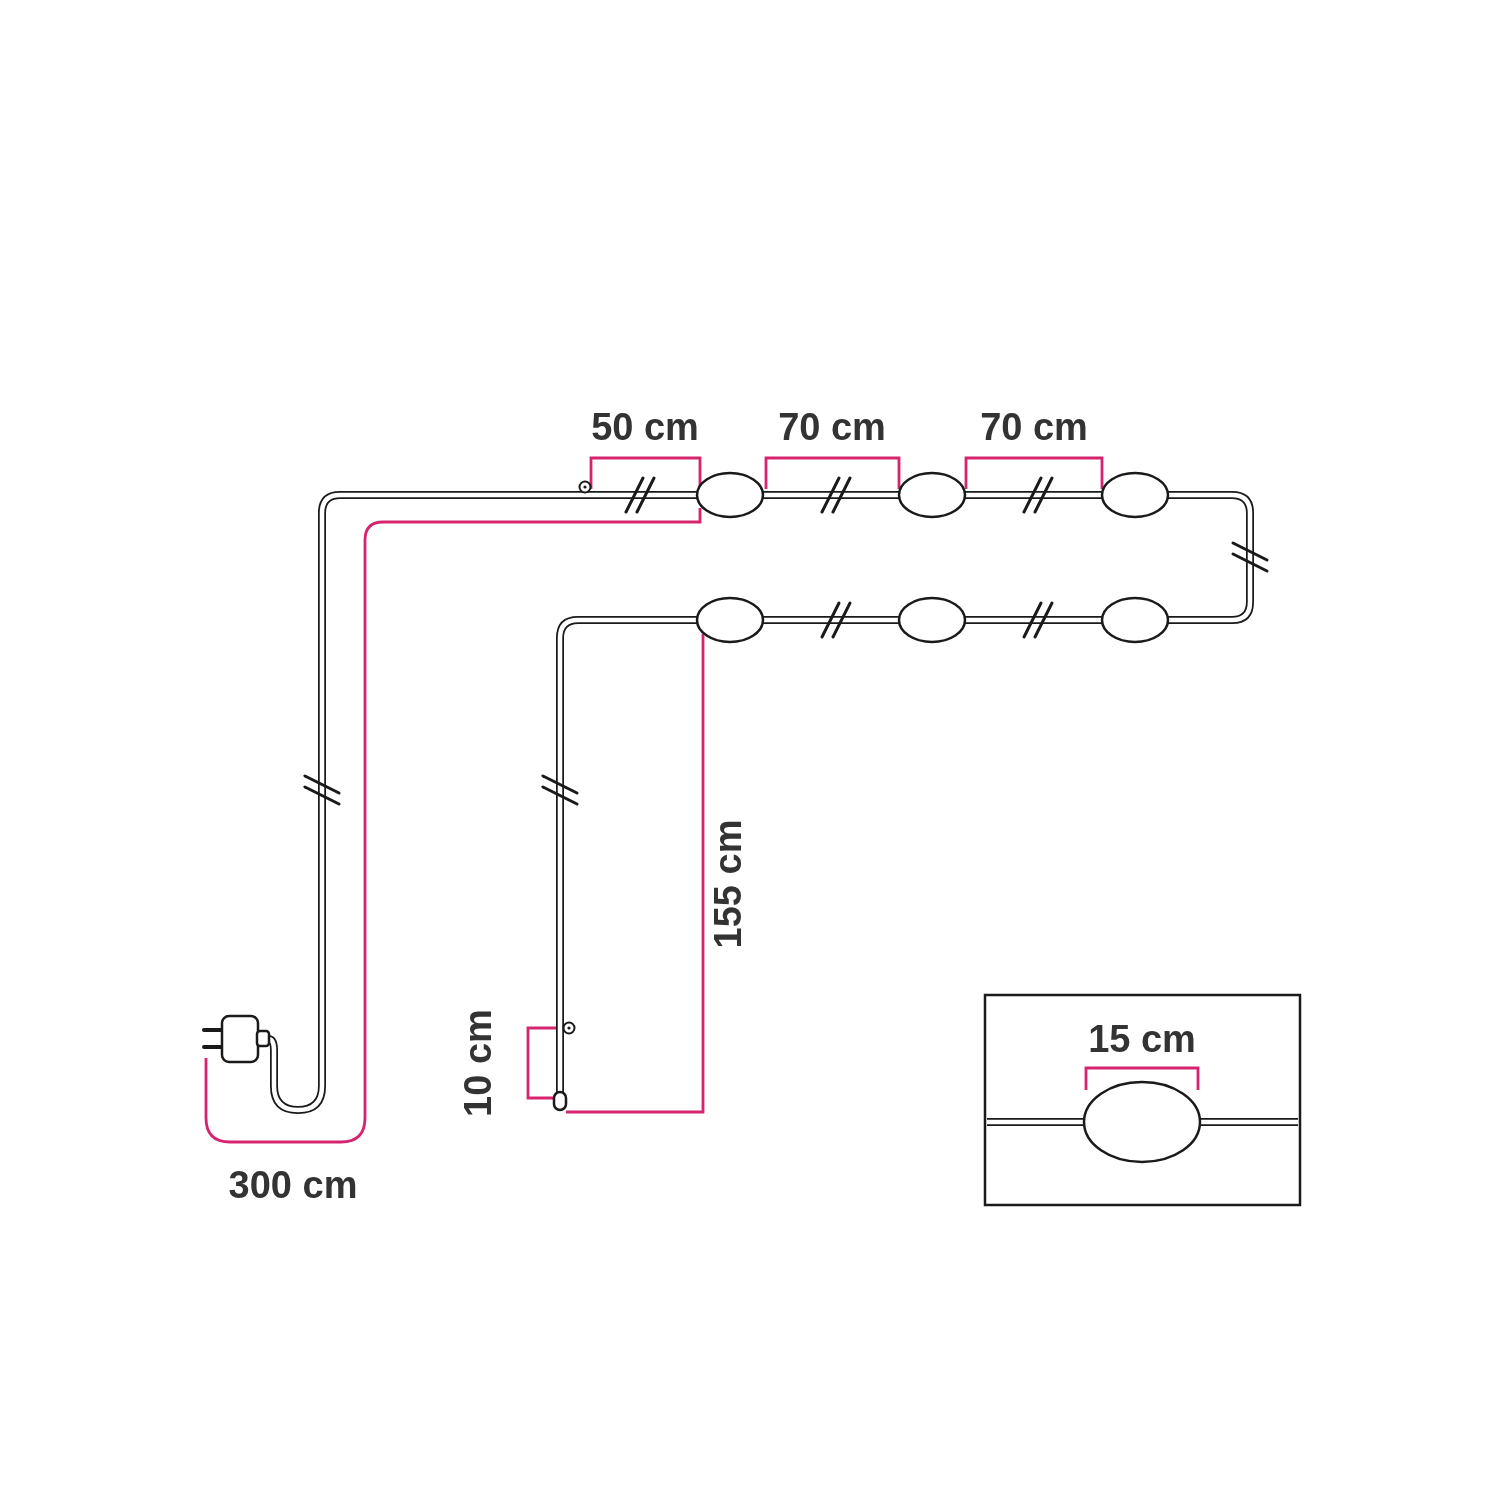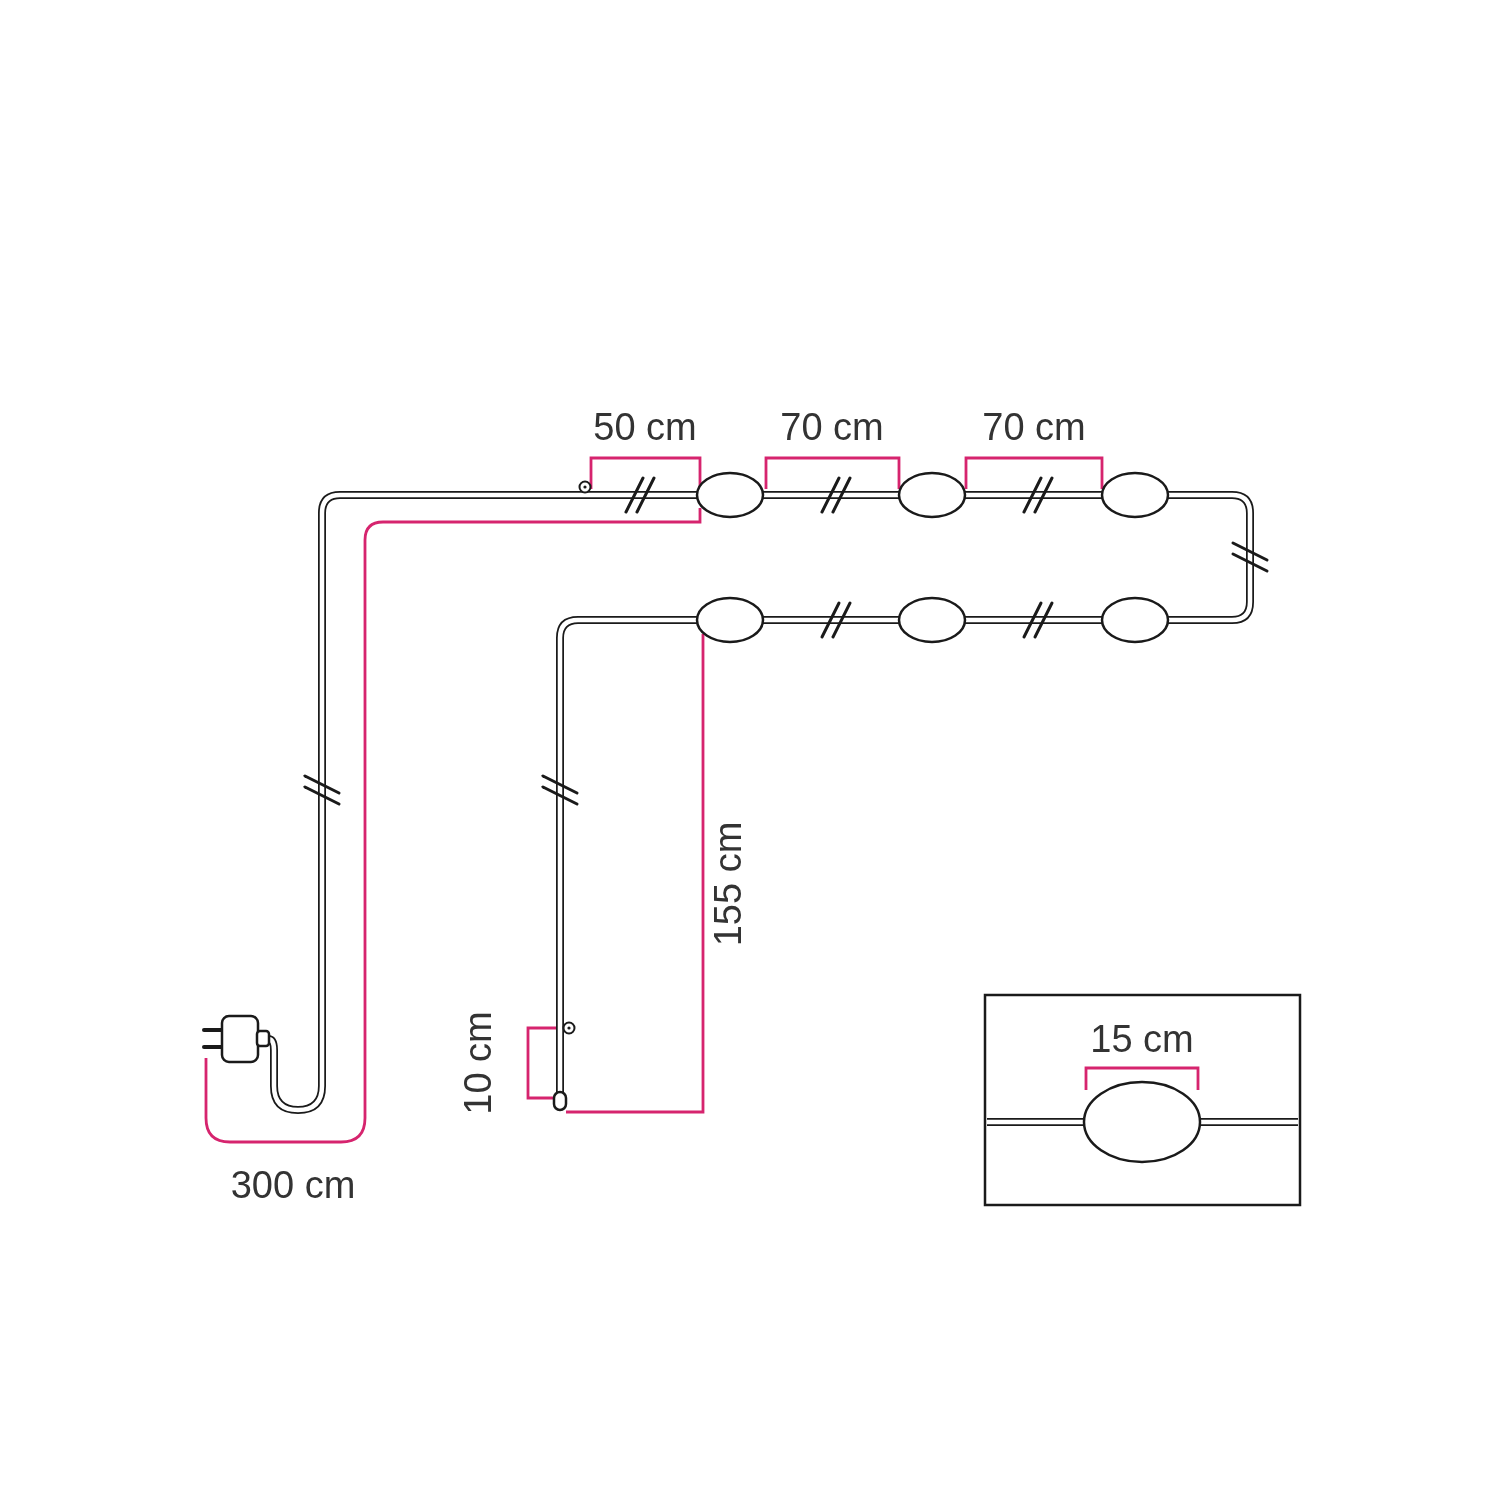--- a/index.html
+++ b/index.html
@@ -6,20 +6,21 @@
     --accent:#D6246E;
     --line:#1A1A1A;
     --text:#333333;
     --bg:#FFFFFF;
   }
   *{box-sizing:border-box;}
   html,body{margin:0;padding:0;background:var(--bg);}
   .stage{
     width:1356px;height:1500px;position:relative;background:var(--bg);
     font-family:"Liberation Sans",sans-serif;
+    font-weight:bold;
   }
   svg{display:block;}
   .cable-outer{fill:none;stroke:var(--line);stroke-width:8;}
   .cable-inner{fill:none;stroke:#ffffff;stroke-width:4.5;}
   .thin{fill:none;stroke:var(--line);stroke-width:3;stroke-linecap:round;}
   .outline{fill:#ffffff;stroke:var(--line);stroke-width:2.5;}
   .bulb{fill:#ffffff;stroke:var(--line);stroke-width:2.5;}
   .pink{fill:none;stroke:var(--accent);stroke-width:2.8;}
   .label{
     font-family:"Liberation Sans",sans-serif;

